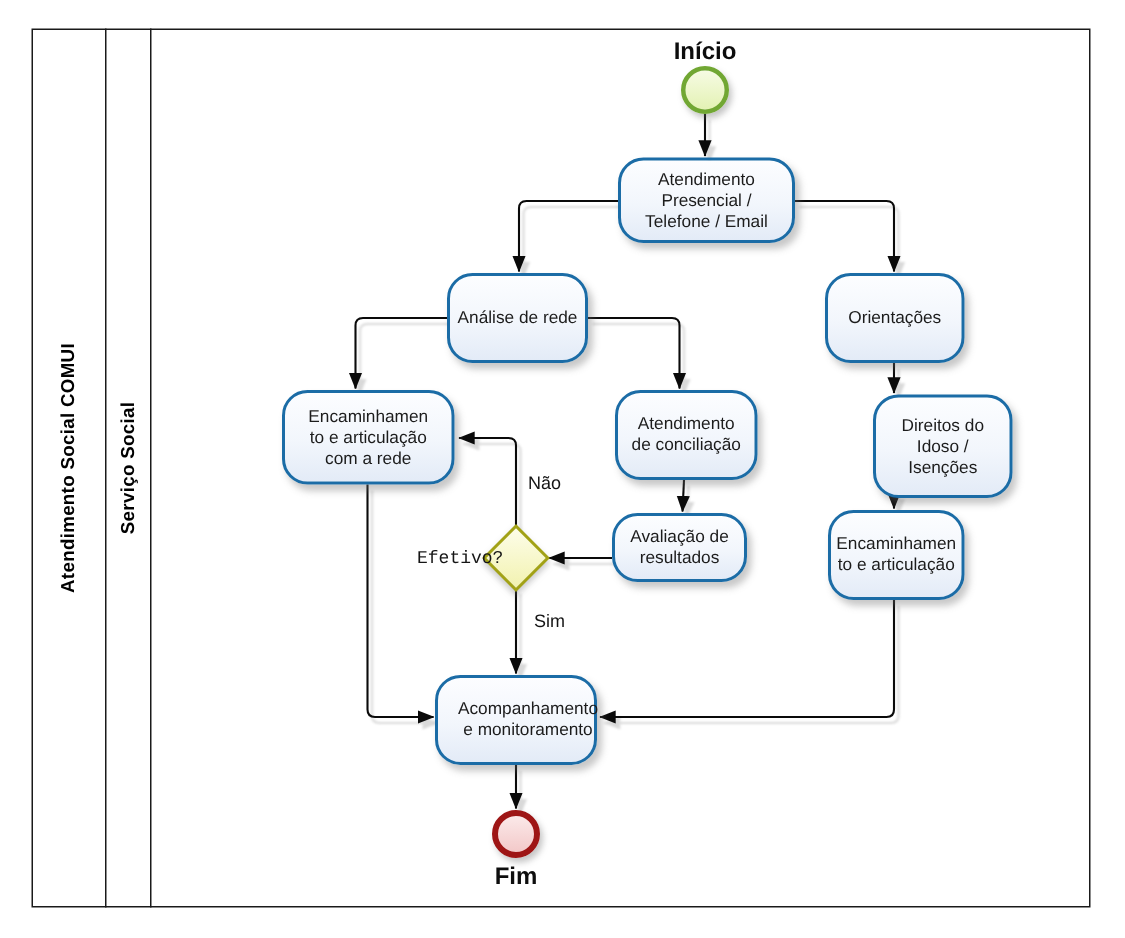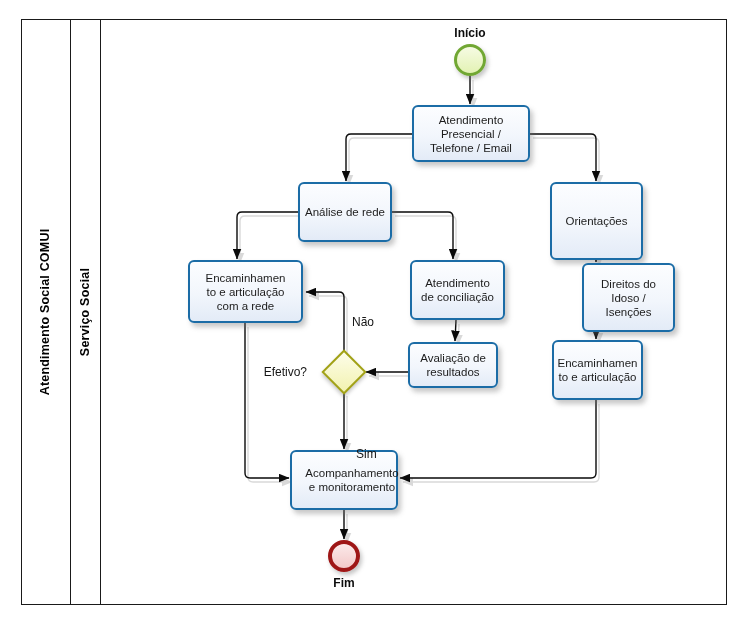--- a/index.html
+++ b/index.html
@@ -25,21 +25,21 @@
     transform:rotate(-90deg);white-space:nowrap;font-weight:bold;
     font-size:12.5px;color:#000;letter-spacing:0.2px;
   }
   svg.edge-layer{position:absolute;left:0;top:0;pointer-events:none;}
   path.flow{
     fill:none;stroke:#0a0a0a;stroke-width:1.4;
     filter:drop-shadow(3px 4px 0.6px rgba(170,170,170,0.45));
   }
   .task{
     position:absolute;box-sizing:border-box;
-    border:2px solid var(--task-border,#1b6ca6);border-radius:6px;
+    border:2px solid var(--task-border,#1b6ca6);border-radius:17px;
     background:linear-gradient(180deg,#fcfdff 0%,#f2f6fc 55%,#e3ebf7 100%);
     box-shadow:3px 4px 5px rgba(110,110,110,0.38);
     display:flex;align-items:center;justify-content:center;
     text-align:center;color:#1c1c1c;font-size:11.5px;line-height:14px;
   }
   .task span{white-space:pre-line;}
   .event{position:absolute;box-sizing:content-box;border-radius:50%;}
   .event.start{
     left:454px;top:44px;width:26px;height:26px;
     border:3px solid var(--start-border,#71a733);
@@ -53,29 +53,29 @@
     box-shadow:2px 3px 4px rgba(110,110,110,0.4);
   }
   .gateway{
     position:absolute;left:328px;top:356px;width:28px;height:28px;
     box-sizing:content-box;transform:rotate(45deg);
     border:2px solid var(--gateway-border,#a2a216);
     background:linear-gradient(135deg,#fdfde9 0%,#f2f2b0 100%);
     box-shadow:2px 2px 4px rgba(120,120,120,0.4);
   }
   .node-label{
-    position:absolute;font-weight:bold;font-size:12px;color:#0d0d0d;
+    position:absolute;font-weight:bold;font-size:16px;color:#0d0d0d;
     text-align:center;width:60px;
   }
   .node-label.start-label{left:440px;top:26px;}
   .node-label.end-label{left:314px;top:576px;}
   .edge-label{position:absolute;font-size:12px;color:#151515;}
   .edge-label.no{left:352px;top:315px;}
-  .edge-label.yes{left:356px;top:407px;margin-top:40px;}
-  .edge-label.gateway-q{left:253px;top:365px;width:54px;text-align:right;}
+  .edge-label.yes{left:356px;top:407px;}
+  .edge-label.gateway-q{left:278px;top:365px;width:54px;text-align:right;font-family:Liberation Mono, monospace;}
 </style>
 </head>
 <body>
 
 <div class="stage">
 
   <div class="pool"></div>
   <div class="lane-divider" style="left:70px;"></div>
   <div class="lane-divider" style="left:100px;"></div>
   <div class="lane-head" style="left:21px;width:49px;">
@@ -111,21 +111,21 @@
   <div class="event start"></div>
 
   <div class="task" style="left:412px;top:105px;width:118px;height:57px;">
     <span>Atendimento
 Presencial /
 Telefone / Email</span>
   </div>
   <div class="task" style="left:298px;top:182px;width:94px;height:60px;">
     <span>Análise de rede</span>
   </div>
-  <div class="task" style="left:550px;top:182px;width:93px;height:78px;">
+  <div class="task" style="left:550px;top:182px;width:93px;height:60px;">
     <span>Orientações</span>
   </div>
   <div class="task" style="left:188px;top:260px;width:115px;height:63px;">
     <span>Encaminhamen
 to e articulação
 com a rede</span>
   </div>
   <div class="task" style="left:410px;top:260px;width:95px;height:60px;">
     <span>Atendimento
 de conciliação</span>

